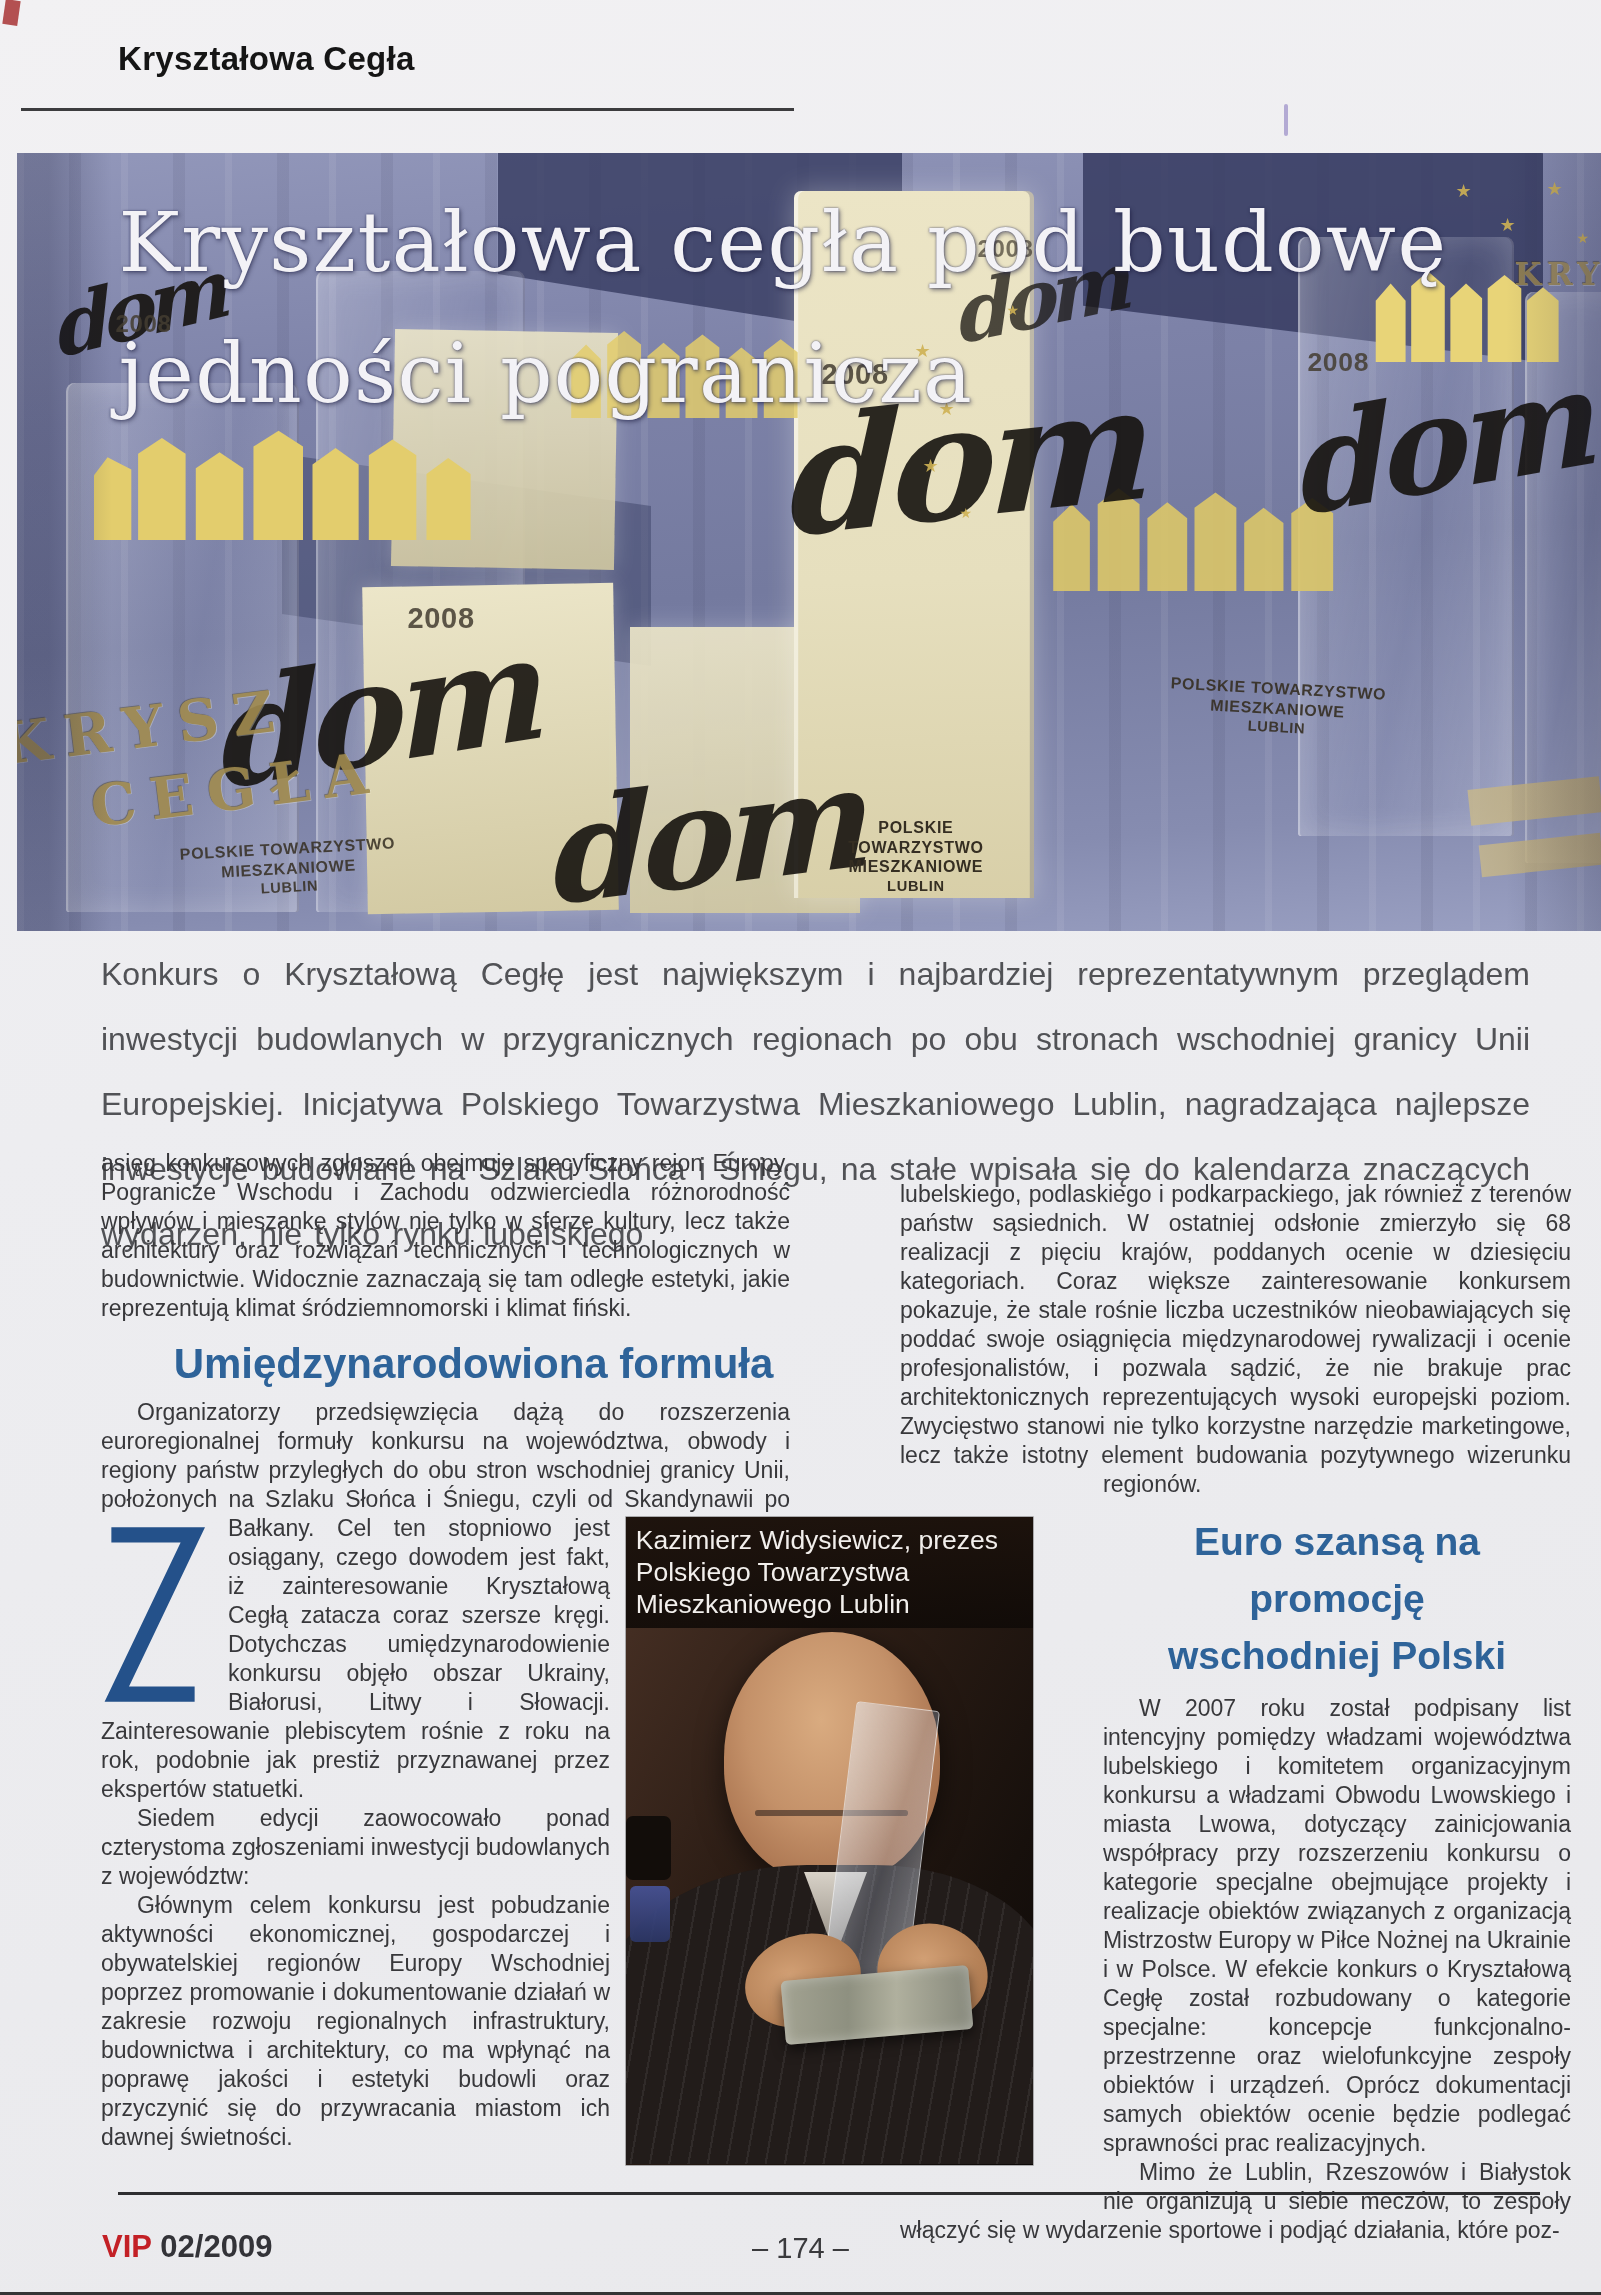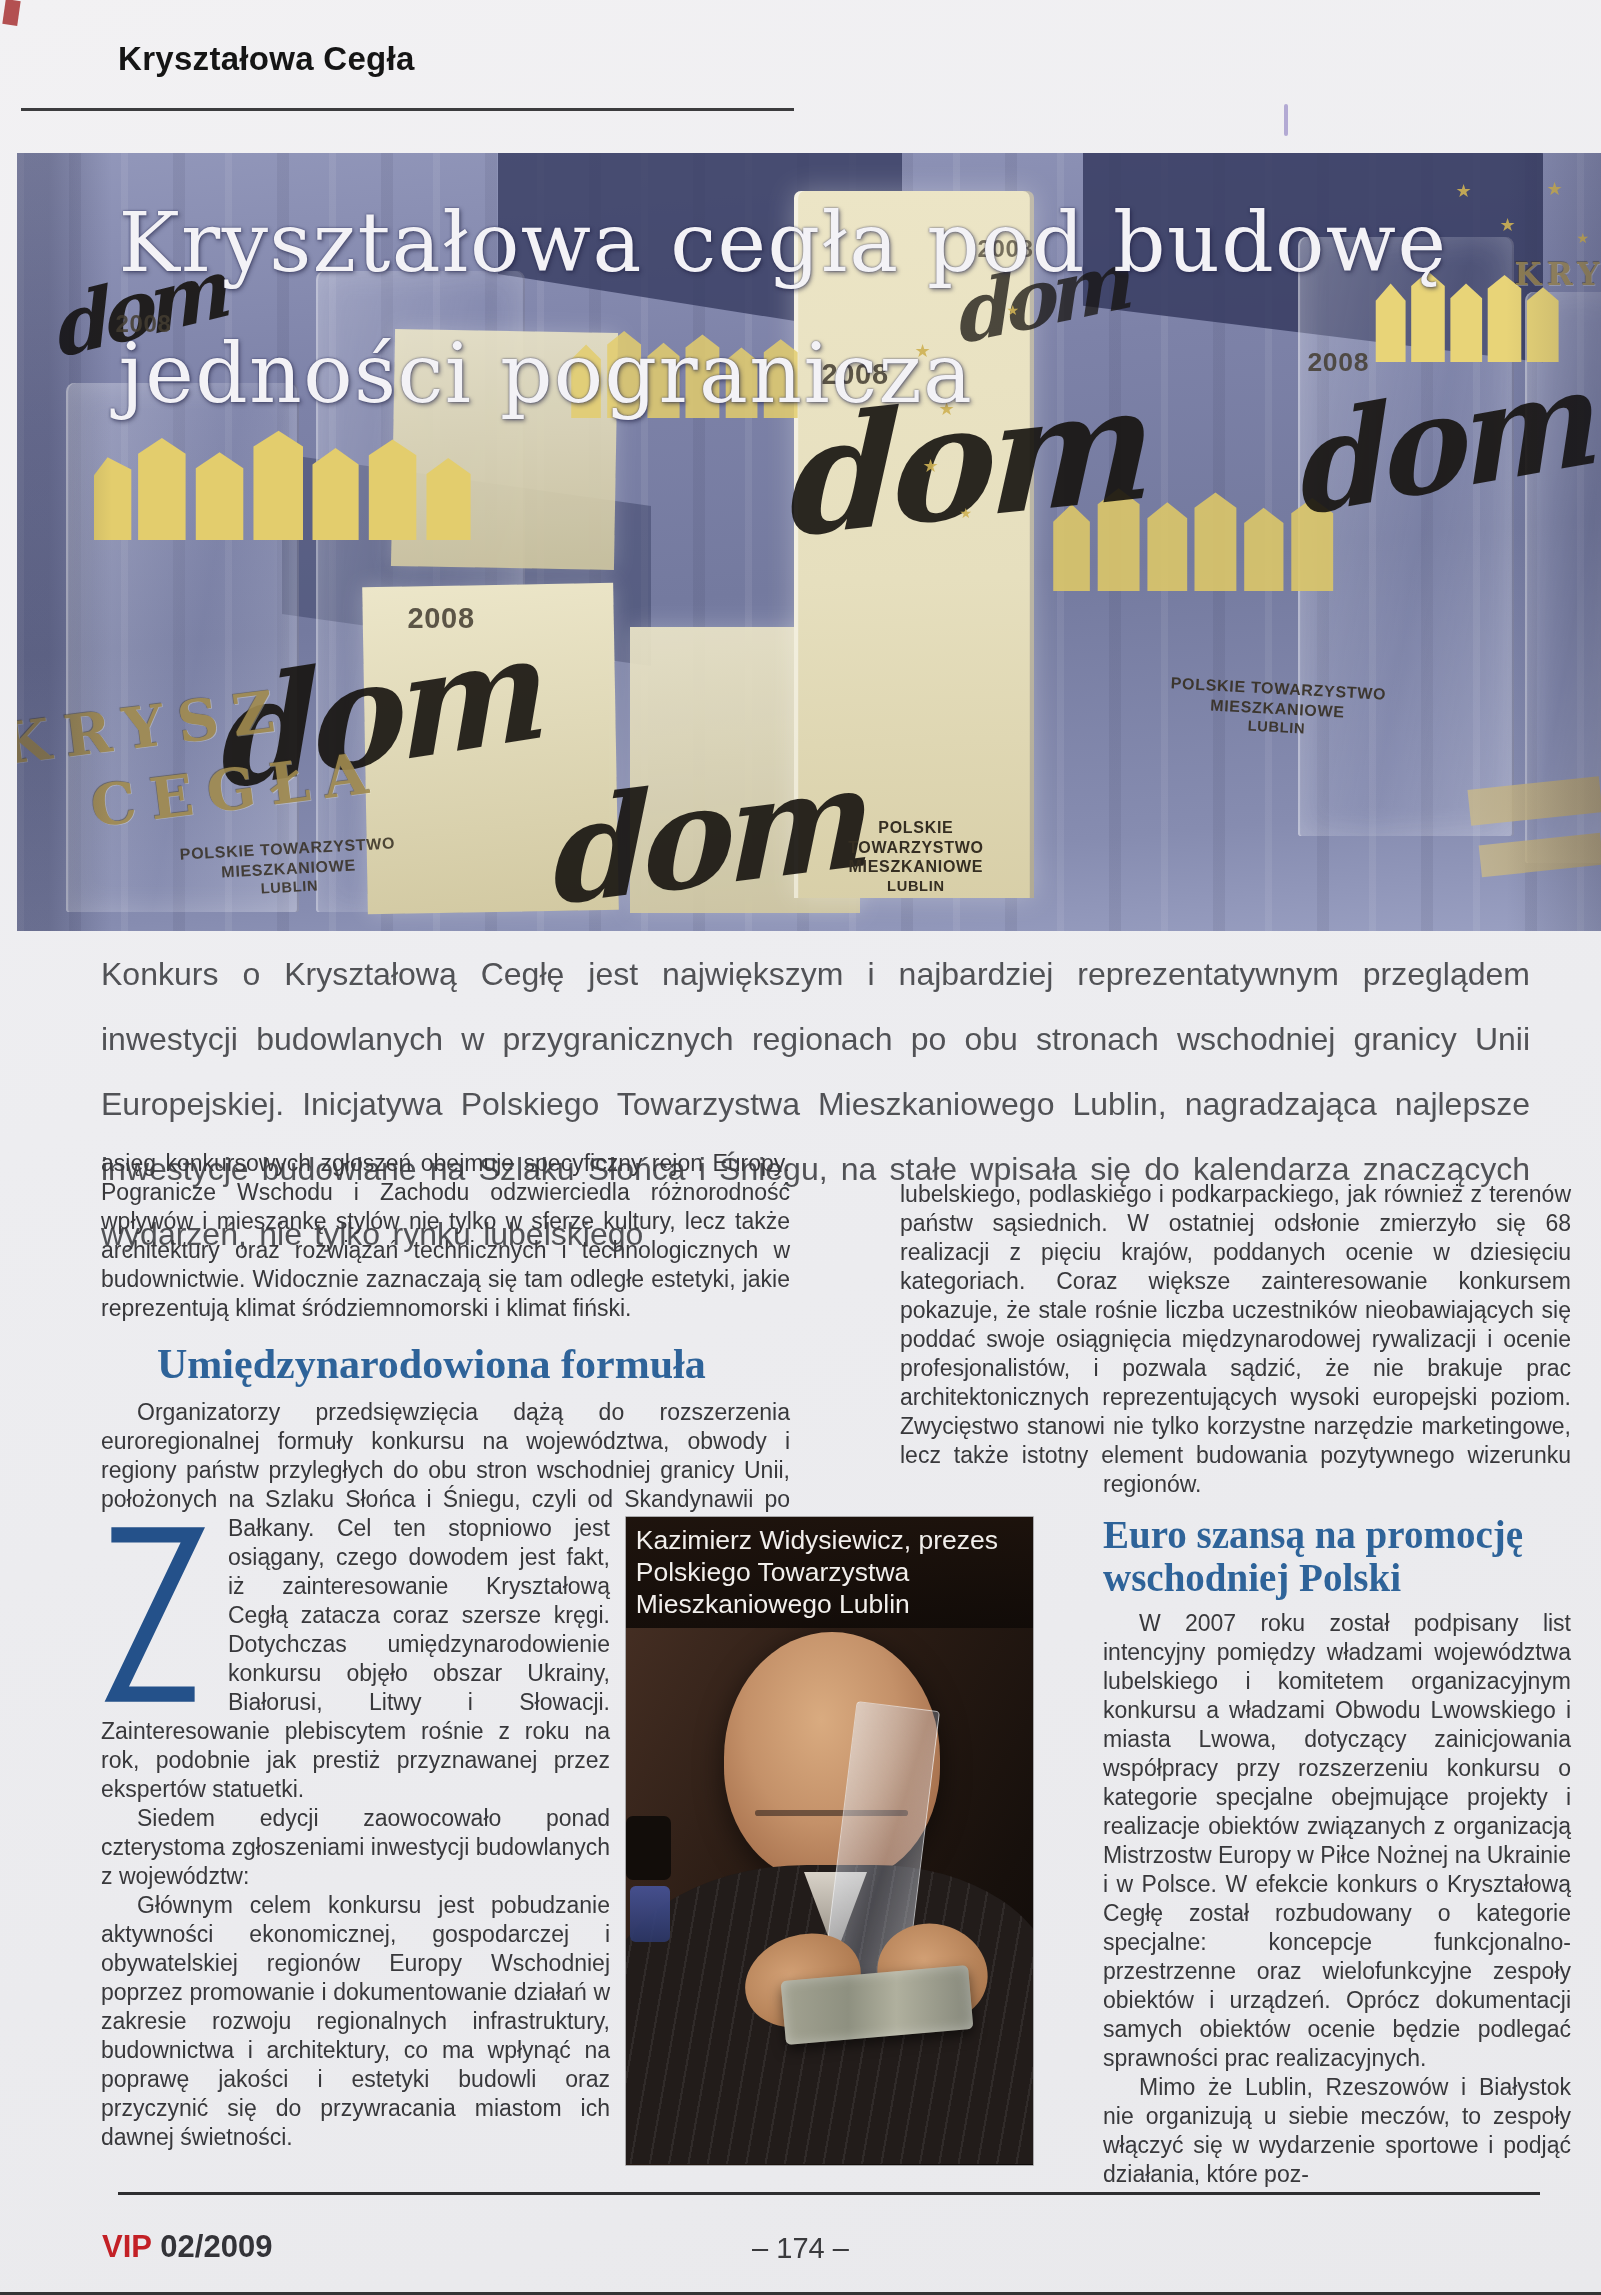--- a/index.html
+++ b/index.html
@@ -80,22 +80,22 @@
   .col p{margin:0;text-indent:36px;}
   .col p.noindent{text-indent:0;}
   .col-left{left:101px;width:689px;height:1017px;}
   .col-right{left:900px;width:671px;height:1024px;margin-top:31px;}
   .push-r1{float:right;width:0;height:369px;}
   .push-r2{float:right;clear:right;width:180px;height:648px;}
   .push-l1{float:left;width:0;height:315px;}
   .push-l2{float:left;clear:left;width:203px;height:703px;}
   .dropcap{float:left;width:120px;height:187px;margin:5.6px 7px 0 0;}
   .dropcap svg{display:block;width:104px;height:181px;}
-  .subhead{font-family:Liberation Serif, serif;font-weight:bold;color:#2e6399;font-size:42px;line-height:46px;text-align:left;margin:18px 0 11px 56px;letter-spacing:0;}
-  .subhead-right{font-size:39px;line-height:43px;margin:14px 0 9.8px 0;}
+  .subhead{font-family:Liberation Sans, sans-serif;font-weight:bold;color:#2e6399;font-size:42px;line-height:46px;text-align:center;margin:18px 0 11px 56px;letter-spacing:0;}
+  .subhead-right{font-size:39px;line-height:57px;margin:14px 0 9.8px 0;}
 
   
   .portrait{position:absolute;left:626px;top:1517px;width:407px;height:648px;overflow:hidden;
     background:linear-gradient(120deg,#4a3226 0%,#2c1d15 40%,#17100c 75%,#0d0908 100%);box-shadow:0 0 0 0.7px rgba(0,0,0,.4);}
   .portrait .caption{position:absolute;left:0;top:0;right:0;padding:7px 9.8px 8.4px;background:linear-gradient(180deg,rgba(28,18,12,.95),rgba(15,10,7,.88));color:#f2efec;font-size:26.5px;line-height:32px;font-weight:normal;}
   .head{position:absolute;left:98px;top:115px;width:216px;height:251px;border-radius:50% 50% 46% 46%;
     background:radial-gradient(ellipse at 45% 35%,#d9ab80 0%,#c49169 45%,#a9734f 75%,#8a5c3e 100%);box-shadow:0 7px 28px rgba(0,0,0,.5);}
   .glasses{position:absolute;left:129px;top:293px;width:153px;height:5.6px;background:rgba(40,30,25,.55);border-radius:2.8px;}
   .suit{position:absolute;left:-21px;top:348px;width:449px;height:299px;border-radius:45% 40% 0 0;
     background:#221c1a;}

